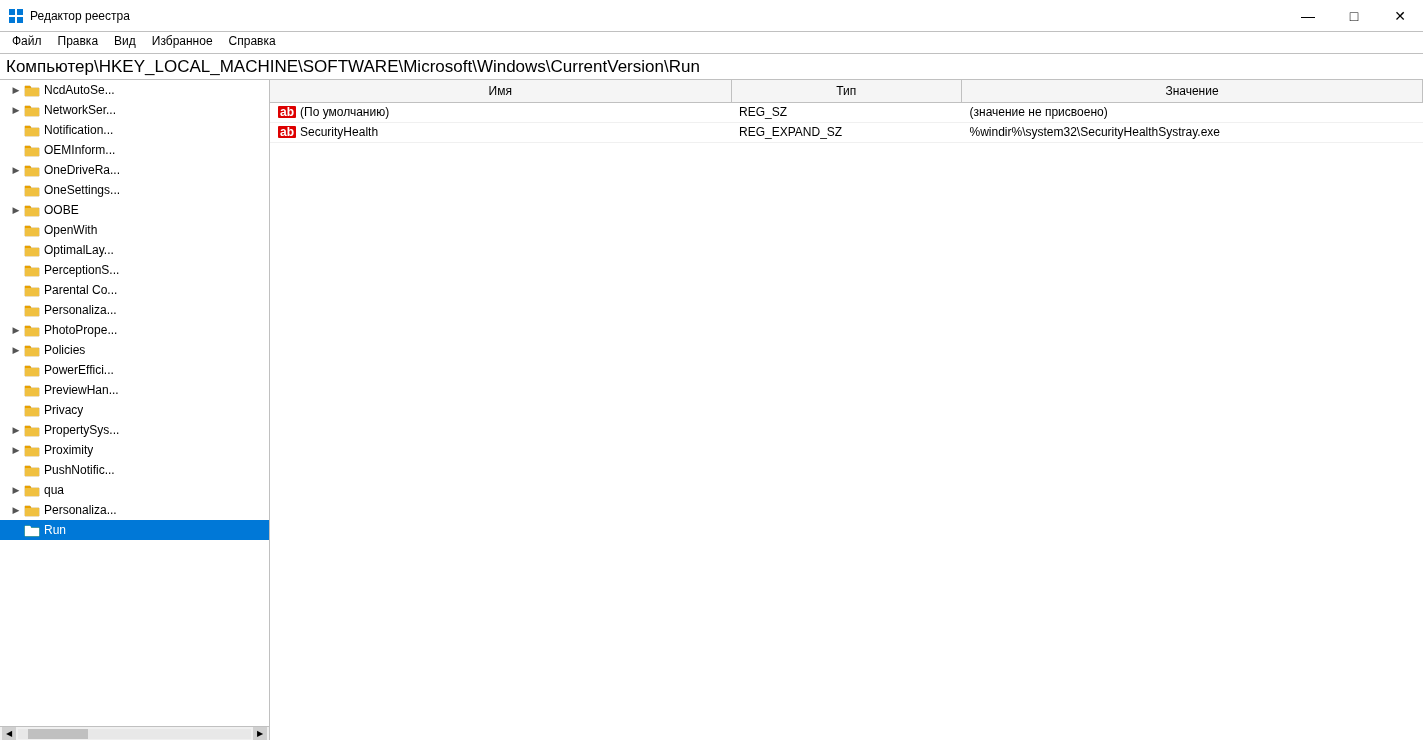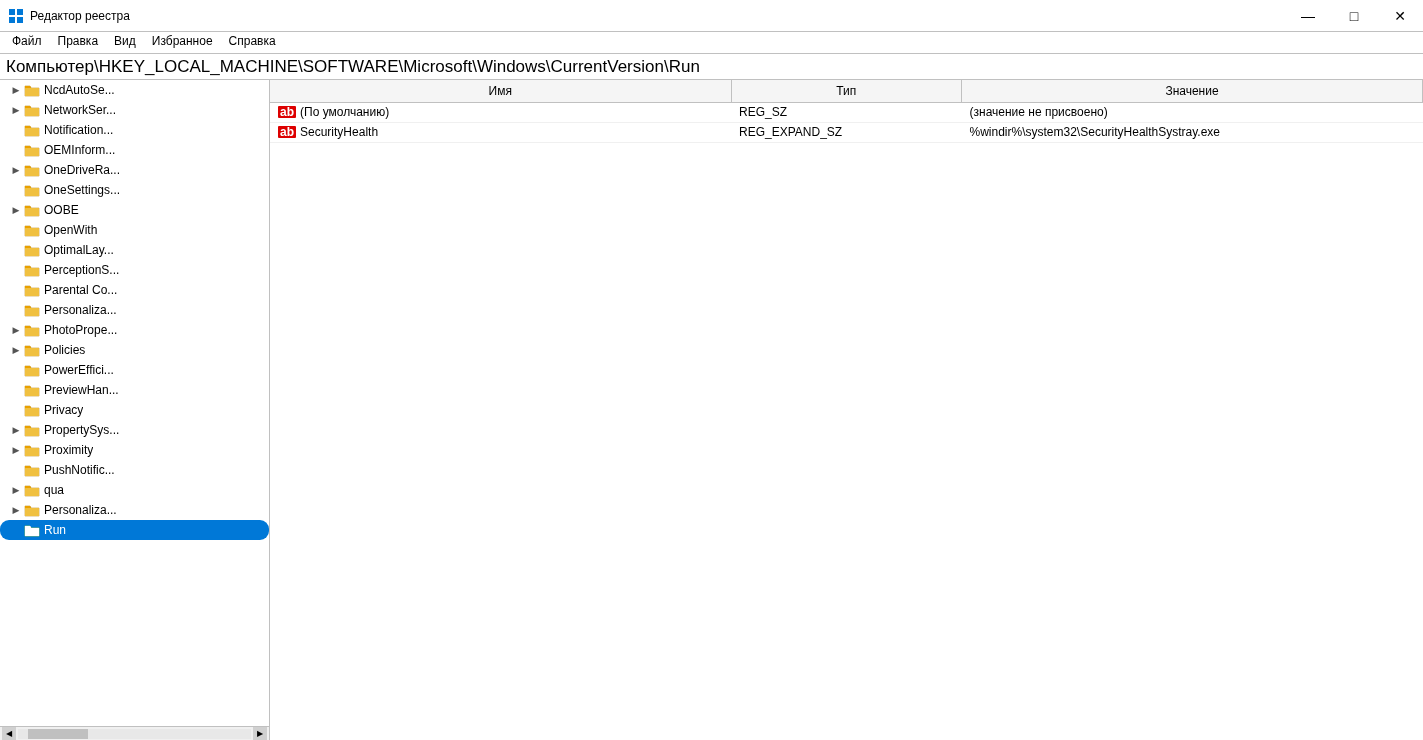--- a/index.html
+++ b/index.html
@@ -121,21 +121,20 @@
       height: 20px;
       padding-left: 8px;
       cursor: pointer;
       white-space: nowrap;
       color: #000;
       font-size: 12px;
     }
     .tree-item.selected {
       background: #0078d7;
       color: #fff;
-      border-radius: 9px;
     }
     .tree-item.selected .folder-icon {
       filter: brightness(10);
     }
 
     .chevron {
       width: 16px;
       height: 16px;
       display: inline-flex;
       align-items: center;

